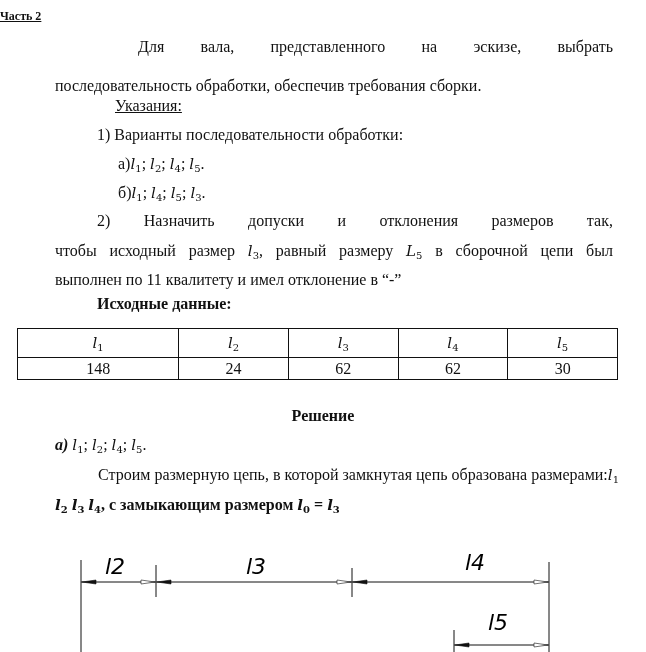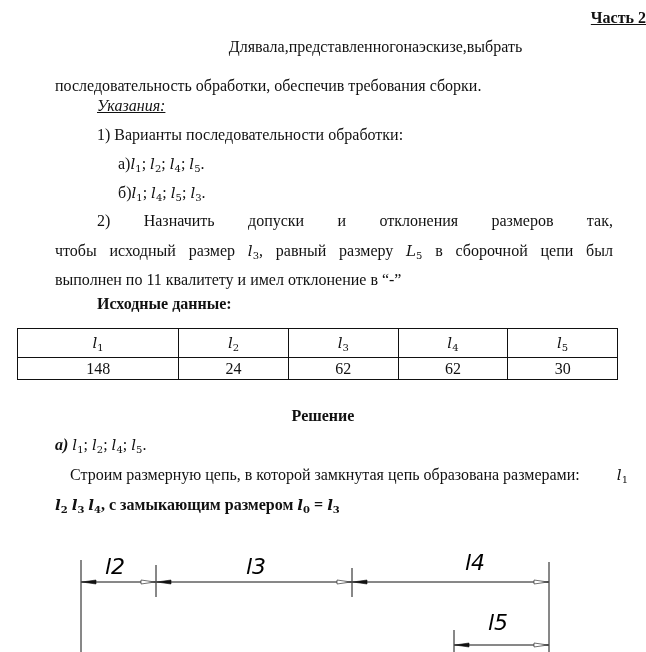--- a/index.html
+++ b/index.html
@@ -1,44 +1,44 @@
 <!DOCTYPE html>
 <html><head>
 <meta charset="utf-8">
 <style>
   html, body { margin:0; padding:0; background:#ffffff; }
   body { width:646px; height:652px; position:relative; overflow:hidden;
          font-family:"Liberation Serif", "DejaVu Serif", serif; color:#111; font-size:16px; }
   .abs { position:absolute; white-space:nowrap; }
-  .title { top:9px; left:0; width:646px; text-align:right; font-weight:bold; text-decoration:underline; font-size:16px; }
+  .title { top:9px; left:0; width:646px; text-align:left; font-weight:bold; text-decoration:underline; font-size:12px; }
   i.m { font-family:"DejaVu Serif", serif; font-style:italic; font-size:15px; }
   sub { font-size:10px; font-style:normal; vertical-align:-3px; }
   table.data { position:absolute; left:17px; top:328px; width:601px; border-collapse:collapse; }
   table.data td { border:1px solid #111; text-align:center; height:21px; padding:0; font-size:16px; }
   table.data tr.hdr td { height:28px; }
   .sol-title { top:407px; left:0; width:646px; text-align:center; font-weight:bold; }
   svg.chain { position:absolute; left:0; top:0; }
   .dimlabel { font-family:"DejaVu Sans", sans-serif; font-style:italic; font-size:22px; font-weight:200; }
 </style>
 </head>
 <body>
 
 <div class="abs title">Часть 2</div>
 
-<div class="abs" style="top:38px;left:138px;width:475px;display:flex;justify-content:center;">
+<div class="abs" style="top:38px;left:138px;width:475px;display:flex;justify-content:space-between;">
   <span>Для</span>
   <span>вала,</span>
   <span>представленного</span>
   <span>на</span>
   <span>эскизе,</span>
   <span>выбрать</span>
 </div>
 <div class="abs" style="top:77px;left:55px;">последовательность обработки, обеспечив требования сборки.</div>
 
-<div class="abs" style="top:97px;left:97px;text-decoration:underline;font-style:italic;">Указания:</div>
+<div class="abs" style="top:97px;left:115px;text-decoration:underline;">Указания:</div>
 
 <div class="abs" style="top:126px;left:97px;">1) Варианты последовательности обработки:</div>
 
 <div class="abs" style="top:155px;left:118px;text-align:right;">
   <span>а)</span><i class="m">l<sub>1</sub></i>; <i class="m">l<sub>2</sub></i>; <i class="m">l<sub>4</sub></i>; <i class="m">l<sub>5</sub></i>.
 </div>
 <div class="abs" style="top:184px;left:118px;">
   <span>б)</span><i class="m">l<sub>1</sub></i>; <i class="m">l<sub>4</sub></i>; <i class="m">l<sub>5</sub></i>; <i class="m">l<sub>3</sub></i>.
 </div>
 
@@ -86,21 +86,21 @@
   </tr>
 </tbody>
   </table>
 
 <div class="abs sol-title">Решение</div>
 
 <div class="abs" style="top:436px;left:55px;">
   <b><i>а)</i></b> <i class="m">l<sub>1</sub></i>; <i class="m">l<sub>2</sub></i>; <i class="m">l<sub>4</sub></i>; <i class="m">l<sub>5</sub></i>.
 </div>
 
-<div class="abs" style="top:466px;left:70px;width:558px;">
+<div class="abs" style="top:466px;left:61px;width:558px;text-align:right;">
   <span>Строим размерную цепь, в которой замкнутая цепь образована размерами:</span> <span style="float:right"><i class="m">l<sub>1</sub></i></span>
 </div>
 <div class="abs" style="top:496px;left:55px;font-weight:bold;">
   <i class="m">l<sub>2</sub></i> <i class="m">l<sub>3</sub></i> <i class="m">l<sub>4</sub></i><span>, с замыкающим размером</span> <i class="m">l<sub>0</sub></i> = <i class="m">l<sub>3</sub></i>
 </div>
 
 <svg class="chain" width="646" height="652">
   <g stroke="#111" stroke-width="1" fill="none">
     <line x1="81" y1="560" x2="81" y2="652"></line>
     <line x1="156" y1="565" x2="156" y2="597"></line>

